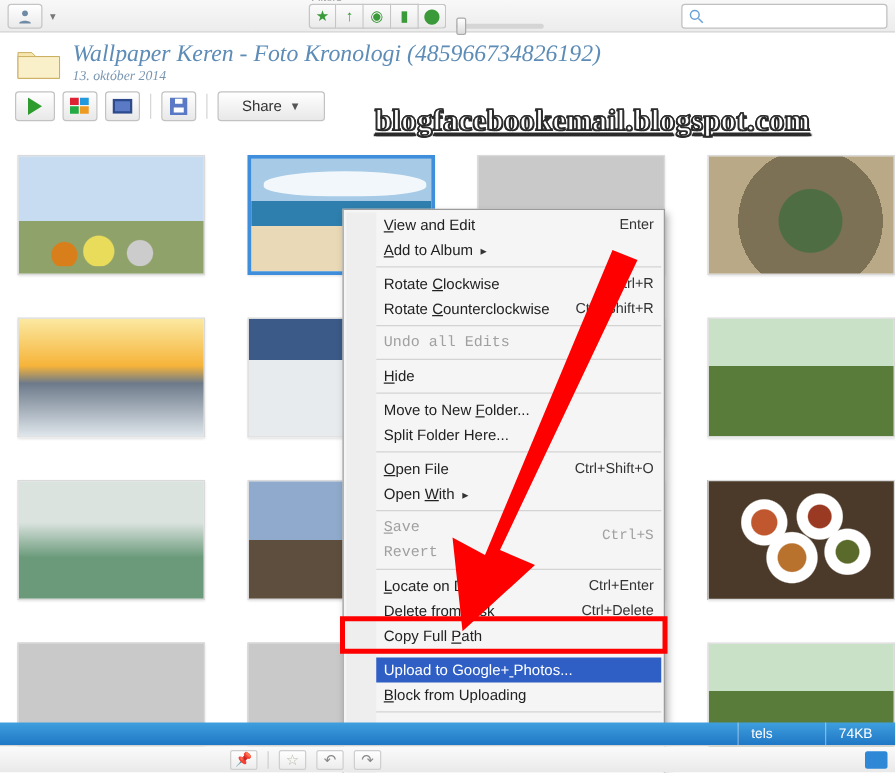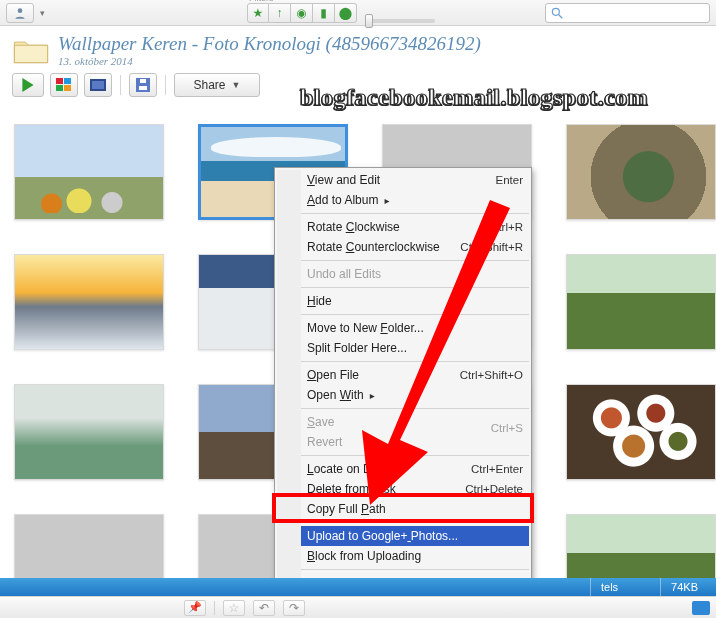--- a/index.html
+++ b/index.html
@@ -163,21 +163,21 @@
     font-size: 12px;
     padding: 2px;
   }
   .ctx-inner { border-left: 24px solid #eeeeee; }
   .ctx-item {
     display: flex; align-items: center;
     height: 20px;
     padding: 0 6px 0 6px;
     cursor: default;
   }
-  .ctx-item.disabled { color: #a0a0a0; }
+  .ctx-item.disabled { color: #a0a0a0; font-family: Liberation Mono, monospace; }
   .ctx-item .lbl { flex: 1; }
   .ctx-item .sc { color: #333; font-size: 11.5px; }
   .ctx-item.disabled .sc { color: #a0a0a0; margin-top: 12px; }
   .ctx-item.sel { background: #2f5fc5; color: #fff; }
   .ctx-sep { height: 1px; background: #d3d3d3; margin: 3px 0 3px 0; }
   .ctx-arrow::after { content: "▸"; font-size: 10px; margin-left: 6px; color: #333; }
   .ctx-item u { text-decoration: underline; }
   
   .red-box {
     position: absolute;
@@ -199,20 +199,21 @@
     left: 300px; top: 84px;
     font-family: Georgia, 'Times New Roman', serif;
     font-weight: bold;
     font-size: 24px;
     color: #fff;
     -webkit-text-stroke: 1.2px #2b2b2b;
     text-shadow: 1px 1px 0 #2b2b2b, -1px 1px 0 #2b2b2b;
     letter-spacing: .5px;
     pointer-events: none;
     white-space: nowrap;
+    text-decoration: underline;
   }
   
   .status {
     position: absolute; left: 0; right: 0; bottom: 22px;
     height: 18px;
     background: linear-gradient(#3f9fde,#1f77c5);
     color: #fff; font-size: 11px;
     display: flex; align-items: center;
     padding-right: 8px;
     gap: 32px;

